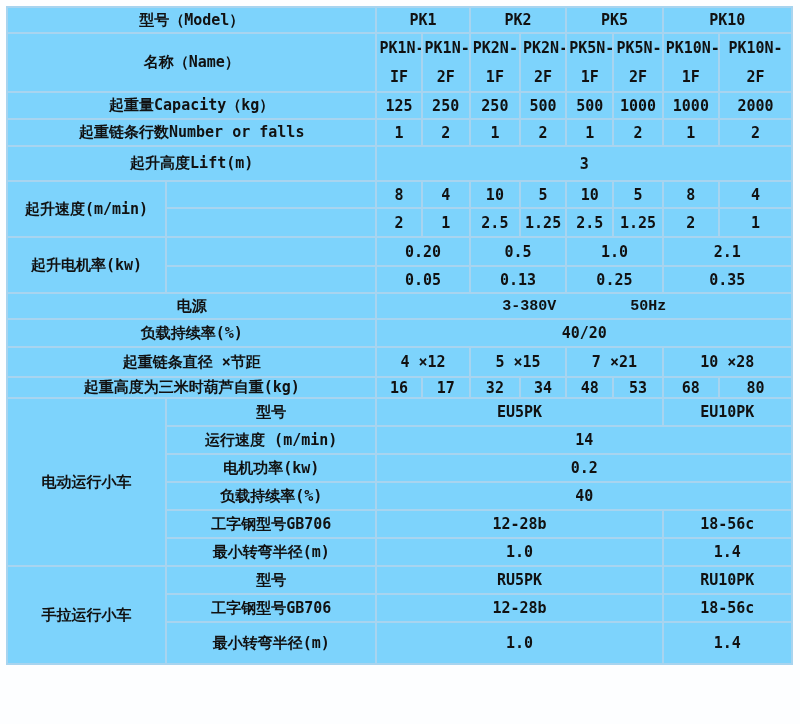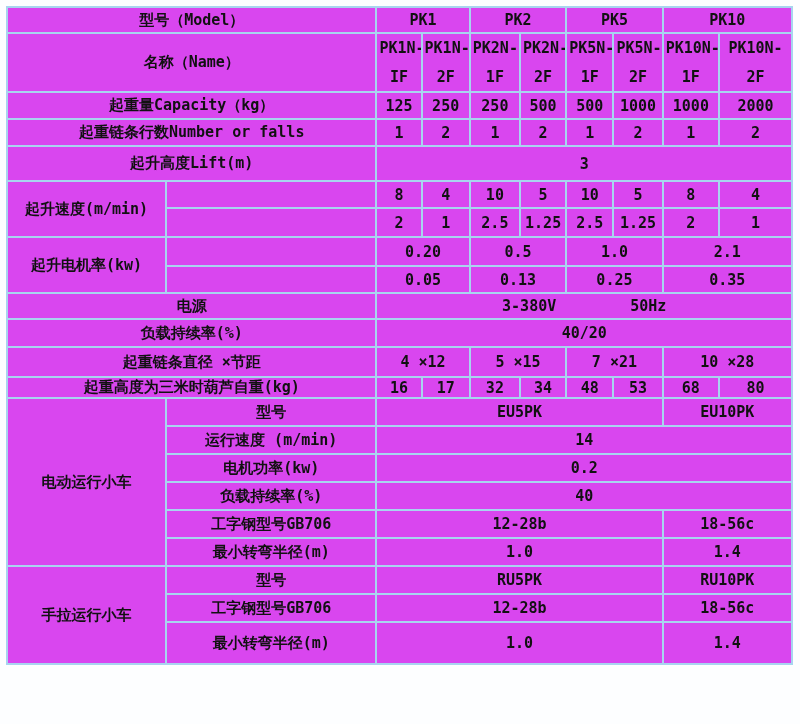--- a/index.html
+++ b/index.html
@@ -9,33 +9,33 @@
     font-family:"DejaVu Sans Mono","DejaVu Sans",sans-serif;
     font-weight:700;
     color:#111;
     overflow:hidden;
   }
   .table-wrap{padding:6px 5px 4px 6px;}
   table{
     border-collapse:collapse;
     table-layout:fixed;
     width:787px;
-    background:#d946ef;
+    background:#7dd3fc;
     border:2px solid #a2c4e0;
   }
   td{
     border:2px solid #a8d4ef;
     text-align:center;
     vertical-align:middle;
     font-size:15px;
     padding:0 2px;
     overflow:hidden;
   }
   .pre{white-space:pre-line;line-height:1.9;}
-  .power-flex{display:flex;justify-content:center;gap:74px;}
+  .power-flex{display:flex;justify-content:center;gap:74px;font-family:Liberation Mono, monospace;}
   
   .r1{height:26px;} .r2{height:53px;} .r3{height:27px;} .r4{height:27px;margin-left:17px;}
   .r5{height:35px;} .r6{height:27px;border-radius:12px;} .r7{height:29px;} .r8{height:29px;}
   .r9{height:27px;border-radius:7px;} .r10{height:26px;} .r11{height:28px;} .r12{height:30px;padding-left:16px;}
   .r13{height:18px;} .r14{height:28px;} .r15{height:28px;} .r16{height:28px;}
   .r17{height:28px;} .r18{height:28px;} .r19{height:28px;} .r20{height:28px;}
   .r21{height:28px;} .r22{height:42px;}
 </style>
 </head>
 <body>

